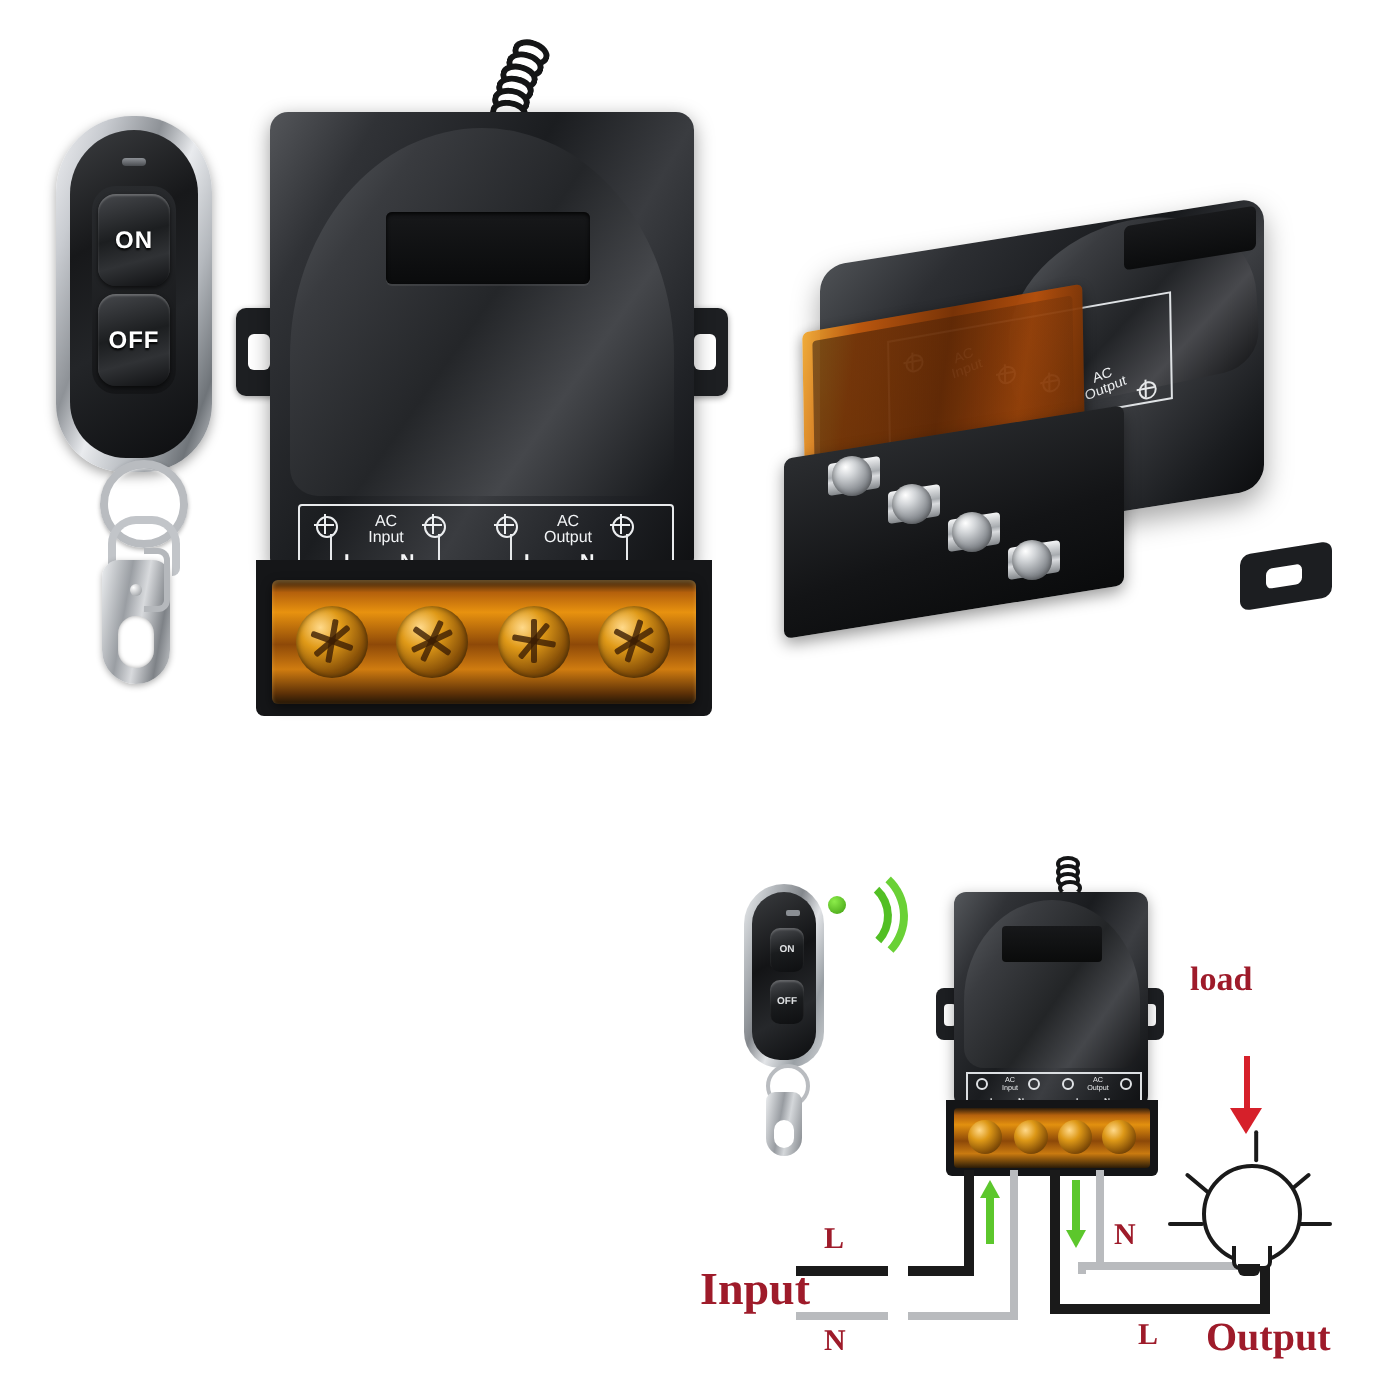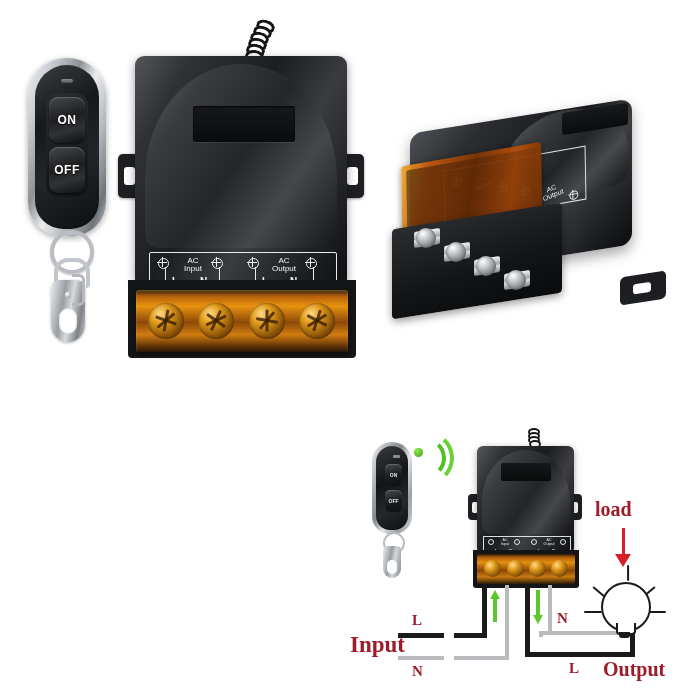--- a/index.html
+++ b/index.html
@@ -503,21 +503,21 @@
 
     <div class="wblk" style="left:175px;top:232px;width:110px;height:5px;"></div>
     <div class="wblk" style="left:280px;top:210px;width:5px;height:26px;"></div>
     <div class="wgry" style="left:189px;top:211px;width:86px;height:4px;"></div>
     <div class="wgry" style="left:189px;top:211px;width:4px;height:6px;"></div>
 
     <div class="dlab" style="left:207px;top:190px;font-size:15px;">N</div>
     <div class="dlab" style="left:219px;top:240px;font-size:15px;">L</div>
     <div class="dlab" style="left:253px;top:238px;font-size:20px;">Output</div>
 
-    <div class="dlab" style="left:245px;top:78px;font-size:20px;text-align:right;">load</div>
+    <div class="dlab" style="left:245px;top:60px;font-size:17px;text-align:right;">load</div>
     <div class="red-arrow-stem" style="left:272px;top:108px;height:28px;"></div>
     <div class="red-arrow-head" style="left:265px;top:134px;"></div>
 
     <div class="bulb" style="left:251px;top:162px;">
       <div class="ray" style="left:19px;top:-10px;width:16px;transform:rotate(90deg);"></div>
       <div class="ray" style="left:-10px;top:9px;width:16px;transform:rotate(40deg);"></div>
       <div class="ray" style="left:40px;top:9px;width:16px;transform:rotate(-40deg);"></div>
       <div class="ray" style="left:-17px;top:29px;width:18px;"></div>
       <div class="ray" style="left:47px;top:29px;width:18px;"></div>
       <div class="bulb-glass" style="left:0px;top:0px;"></div>

